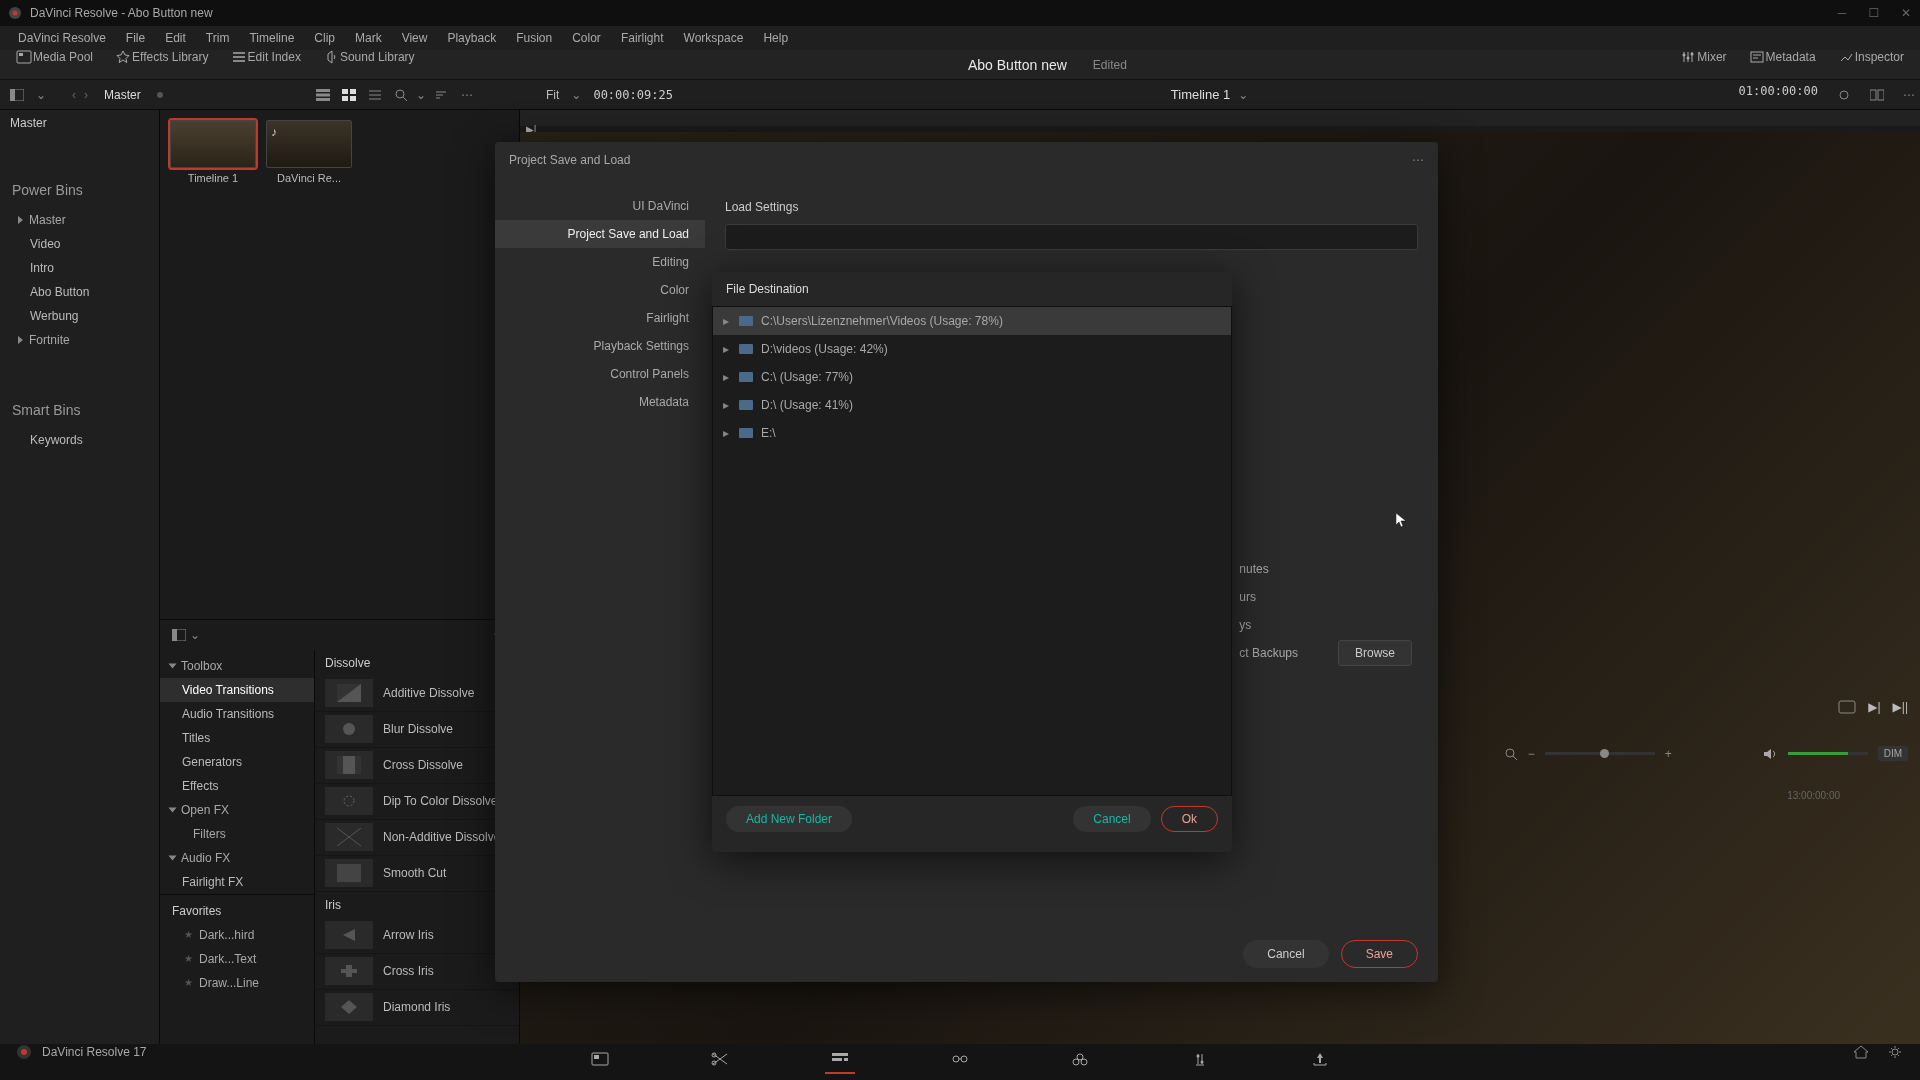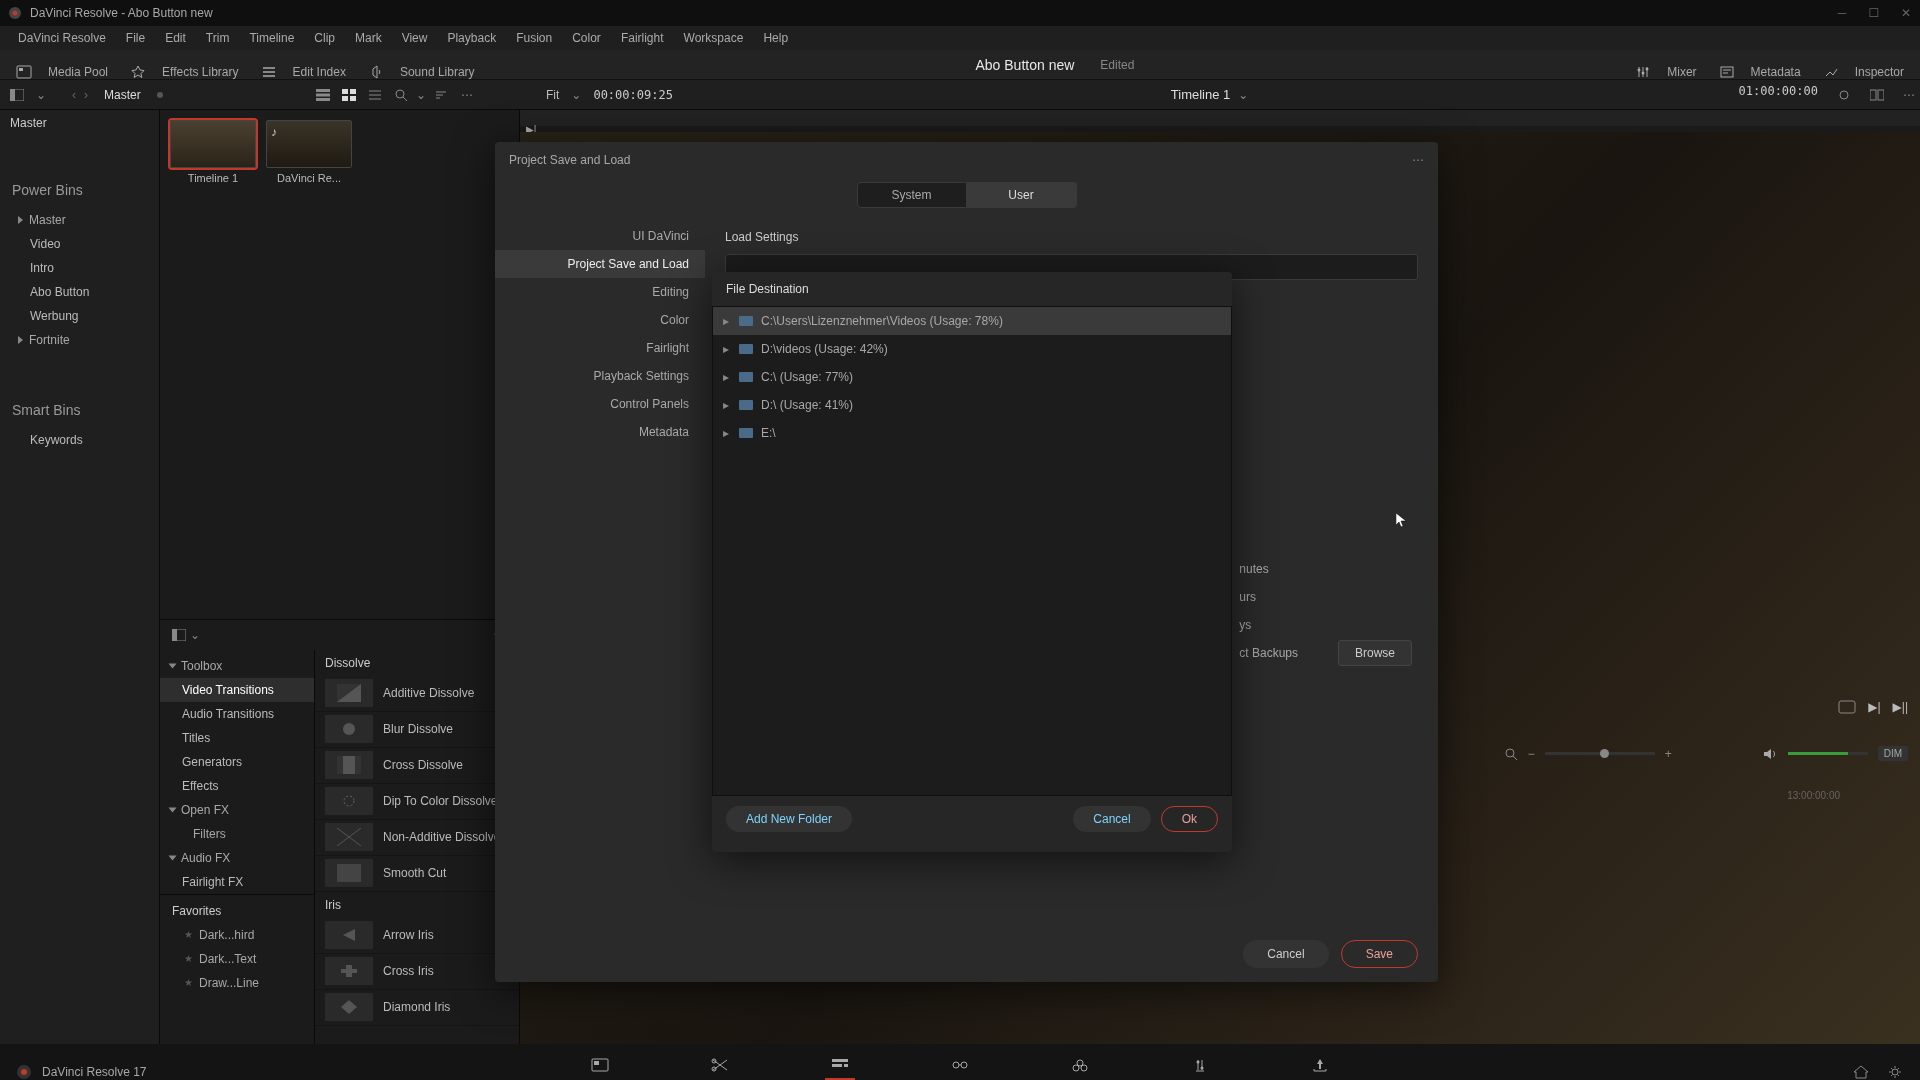--- a/index.html
+++ b/index.html
@@ -12,21 +12,21 @@
 .win-controls{display:flex;gap:20px}
 .win-btn{width:12px;height:12px;display:flex;align-items:center;justify-content:center;color:#666}
 
 
 .menubar{height:24px;background:#1f1f1f;display:flex;align-items:center;padding:0 8px;gap:0}
 .menu-item{padding:0 10px;height:100%;display:flex;align-items:center;font-size:12px;color:#aaa}
 
 
 .toolbar{height:30px;background:#232323;display:flex;align-items:center;padding:0 6px;justify-content:space-between;border-bottom:1px solid #111}
 .tb-group{display:flex;align-items:center;gap:2px;height:100%}
-.tb-btn{display:flex;align-items:flex-end;gap:16px;padding:0 10px;height:100%;color:#bbb}
+.tb-btn{display:flex;align-items:flex-start;gap:1px;padding:0 10px;height:100%;color:#bbb}
 .proj-title{color:#e8e8e8;font-weight:500;font-size:14px}
 .proj-edited{color:#888;margin-left:24px;font-size:12px}
 
 
 .sec-header{height:30px;background:#1f1f1f;display:flex;align-items:center;justify-content:space-between;border-bottom:1px solid #0a0a0a;position:relative}
 .sh-left{display:flex;align-items:center;padding-left:6px;gap:8px}
 .sh-mid{position:absolute;left:50%;transform:translateX(-50%);display:flex;align-items:center;gap:8px}
 .sh-right{display:flex;align-items:flex-start;gap:10px;}
 .breadcrumb{color:#ddd;font-size:12px;font-weight:500;padding:0 8px}
 .sh-dot{width:6px;height:6px;border-radius:50%;background:#555}
@@ -73,21 +73,21 @@
 
 
 .play-right{position:absolute;right:12px;top:700px;display:flex;gap:12px;align-items:center}
 .vol-area{position:absolute;right:12px;top:746px;display:flex;align-items:center;gap:10px}
 .vol-slider{width:80px;height:3px;background:#333;position:relative}
 .vol-slider::after{content:"";position:absolute;left:0;top:0;height:100%;width:75%;background:#3a9b3a}
 .zoom-slider{width:110px;height:3px;background:#333;position:relative}
 .zoom-thumb{position:absolute;top:-3px;left:50%;width:9px;height:9px;border-radius:50%;background:#888}
 
 
-.page-tabs{position:absolute;bottom:0;left:0;right:0;height:36px;background:#141414;display:flex;align-items:flex-end;justify-content:center;gap:90px}
+.page-tabs{position:absolute;bottom:0;left:0;right:0;height:36px;background:#141414;display:flex;align-items:flex-start;justify-content:center;gap:90px}
 .page-tab{width:30px;height:30px;display:flex;align-items:center;justify-content:center;color:#777}
 .page-tab.active{border-bottom:2px solid #c0392b;color:#ddd}
 .page-left{position:absolute;left:16px;display:flex;align-items:center;gap:10px;color:#ccc}
 .page-right{position:absolute;right:16px;display:flex;gap:16px}
 
 
 .modal{position:absolute;background:#2a2a2a;border-radius:4px;box-shadow:0 8px 40px rgba(0,0,0,.6)}
 .modal-settings{left:495px;top:142px;width:943px;height:840px}
 .ms-header{height:36px;display:flex;align-items:center;justify-content:space-between;padding:0 14px;color:#ddd}
 .ms-tabs{display:flex;justify-content:center;margin-top:4px}
@@ -112,21 +112,21 @@
 .modal-filedest{left:712px;top:272px;width:520px;height:580px;background:#262626;z-index:10}
 .fd-title{padding:10px 14px;color:#ddd;font-size:12px}
 .fd-tree{background:#1c1c1c;margin:0;height:490px;border:1px solid #0f0f0f}
 .fd-row{display:flex;align-items:center;height:28px;padding:0 10px;gap:8px}
 .fd-row.sel{background:#3a3a3a}
 .fd-arrow{width:8px;color:#888}
 .fd-ico{width:14px;height:14px}
 .fd-footer{display:flex;justify-content:space-between;align-items:center;padding:10px 14px}
 .fd-left{display:flex}
 .fd-right{display:flex;gap:10px}
-.btn-sm{height:26px;padding:0 20px;border-radius:13px;display:flex;align-items:center;background:#333;color:#7dd3fc}
+.btn-sm{height:26px;padding:0 20px;border-radius:13px;display:flex;align-items:center;background:#333;color:#14b8a6}
 .btn-sm.primary{border:1px solid #c0392b;color:#e8a09a;background:transparent}
 
 
 .obscured{position:absolute;right:26px;top:413px;font-size:12px;color:#aaa;text-align:left;line-height:28px}
 .cursor{position:absolute;width:12px;height:16px;pointer-events:none;z-index:99}
 
 
 .fav-section{padding:4px 0;border-top:1px solid #0a0a0a}
 .fav-item{padding:5px 10px 5px 24px;font-size:12px;color:#bbb;display:flex;align-items:center;gap:6px}
 .star{color:#555;font-size:10px}
@@ -526,24 +526,20 @@
   <div class="vol-slider"></div>
   <span style="background:#333;padding:2px 6px;border-radius:2px;font-size:10px">DIM</span>
 </div>
 <div style="position:absolute;right:80px;top:790px;color:#666;font-size:10px">13:00:00:00</div>
 
 <div class="modal modal-settings">
   <div class="ms-header">
     <span>Project Save and Load</span>
     <span style="color:#888">⋯</span>
   </div>
-  <div class="ms-tabs">
-    <div class="ms-tab">System</div>
-    <div class="ms-tab active">User</div>
-  </div>
   <div class="ms-body">
     <div class="ms-side">
       <div class="ms-side-item">UI DaVinci</div>
       <div class="ms-side-item sel">Project Save and Load</div>
       <div class="ms-side-item">Editing</div>
       <div class="ms-side-item">Color</div>
       <div class="ms-side-item">Fairlight</div>
       <div class="ms-side-item">Playback Settings</div>
       <div class="ms-side-item">Control Panels</div>
       <div class="ms-side-item">Metadata</div>

